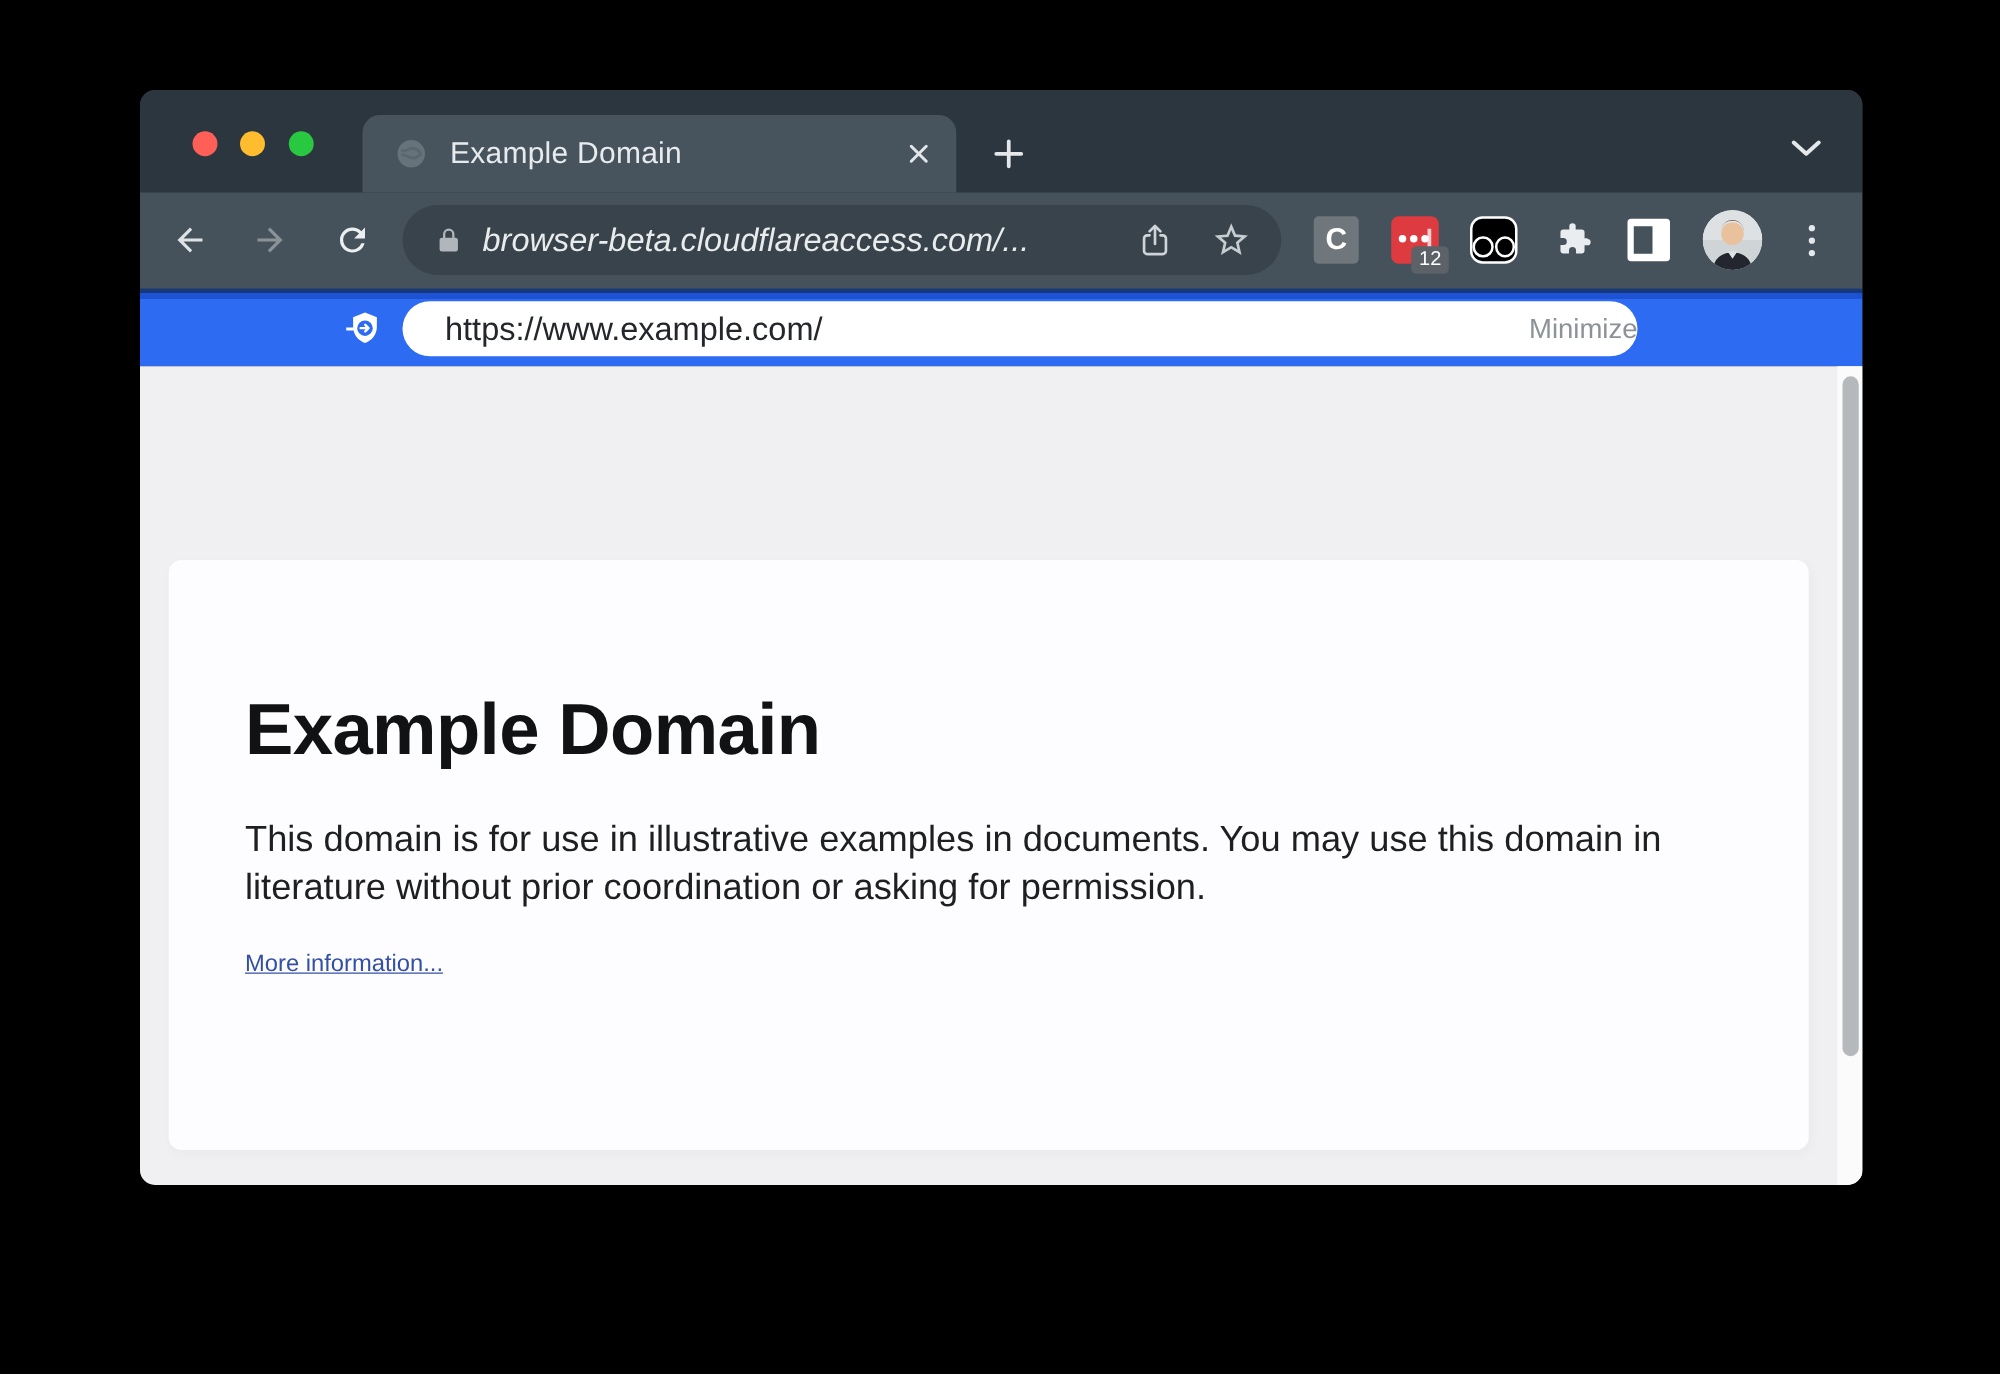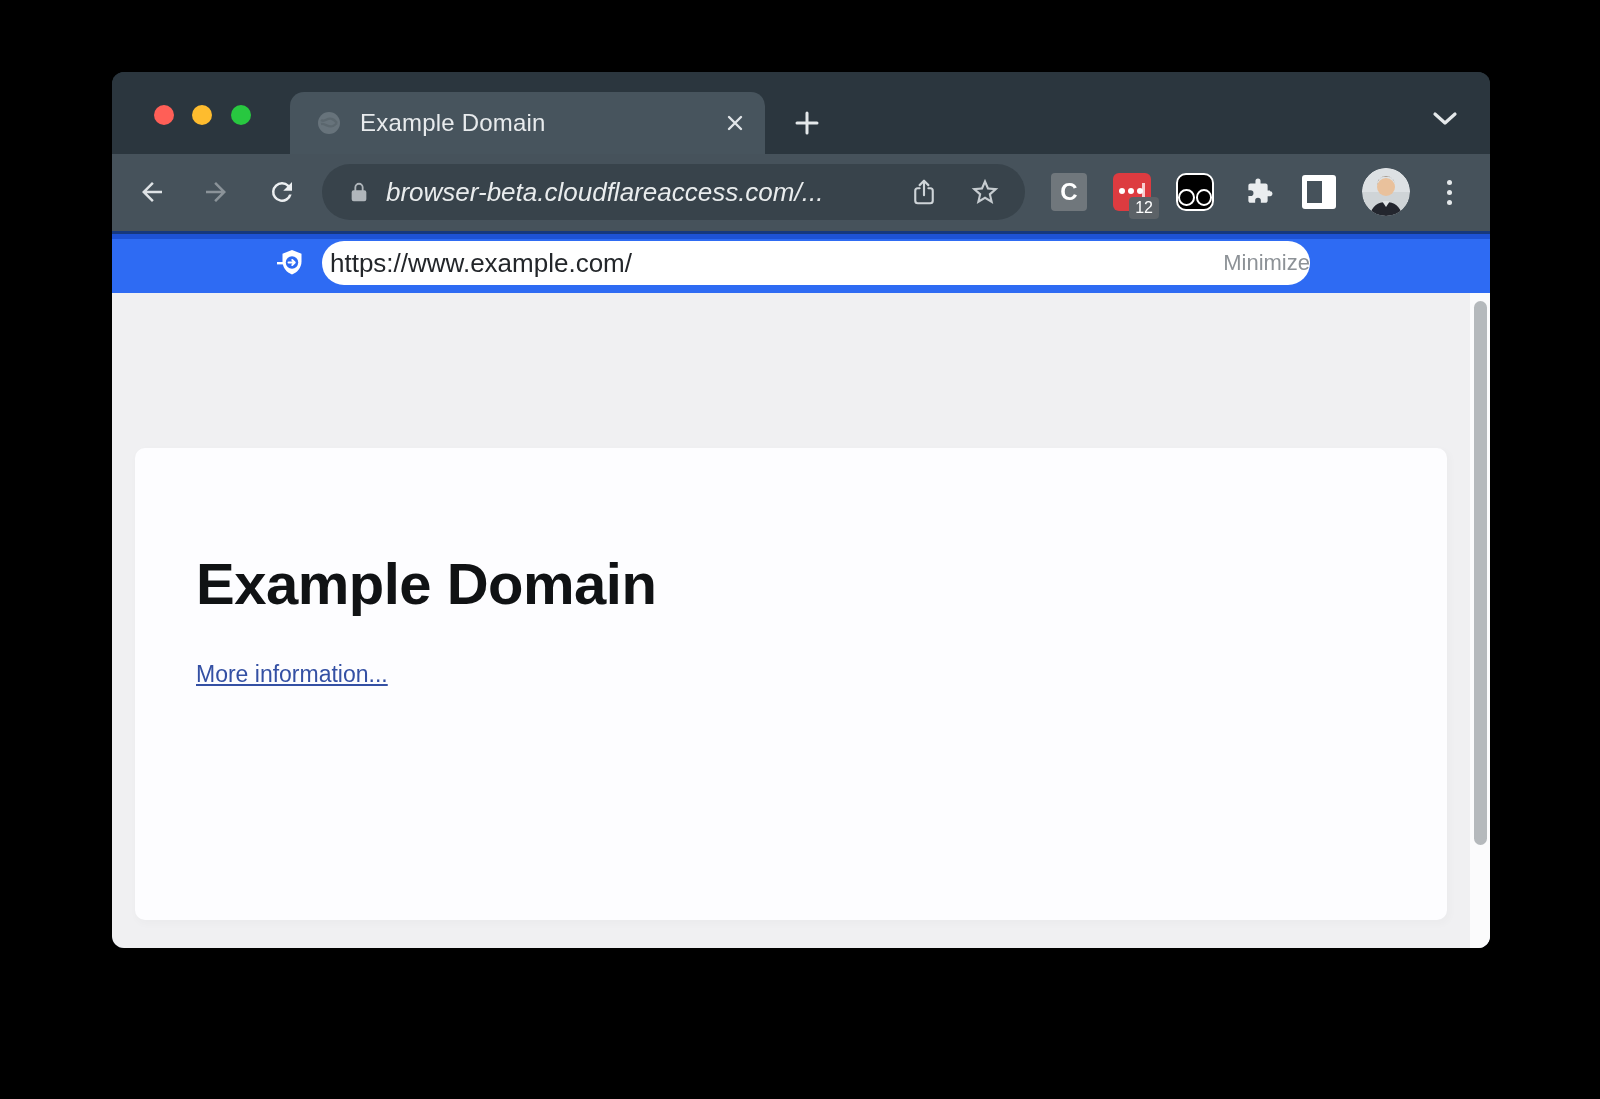--- a/index.html
+++ b/index.html
@@ -54,30 +54,30 @@
   .avatar{position:absolute;left:1250px;top:14px;width:48px;height:48px;border-radius:50%;overflow:hidden;}
   .kebab{position:absolute;left:1317px;top:18px;width:40px;height:40px;display:flex;flex-direction:column;
     align-items:center;justify-content:center;gap:5px;}
   .kebab i{width:5px;height:5px;border-radius:50%;background:#e4e8ea;display:block;}
   
   .bluebar{position:absolute;left:0;top:159px;width:100%;height:62px;
     background:linear-gradient(#16387d 0 3px,#1d52d5 3px 8px,#2e6bf3 8px 100%);}
   .shield{position:absolute;left:164px;top:16px;}
   .iso-pill{position:absolute;left:210px;top:10px;width:988px;height:44px;border-radius:22px;
     background:#fff;display:flex;align-items:center;}
-  .iso-url{margin-left:8px;font-size:26px;color:#23262a;flex:1 1 auto;white-space:nowrap;}
+  .iso-url{margin-left:34px;font-size:26px;color:#23262a;flex:1 1 auto;white-space:nowrap;}
   .iso-min{font-size:22px;color:#8d9297;flex:0 0 auto;}
   
   .content{position:absolute;left:0;top:221px;width:100%;height:655px;background:#f0f0f2;}
   .card{position:absolute;left:23px;top:155px;width:1312px;height:472px;background:#fdfdff;
     border-radius:10px;box-shadow:2px 3px 7px 2px rgba(0,0,0,0.02);box-sizing:border-box;
     padding:46px 61px 0 61px;}
   .card h1{margin:56px 0 0 0;font-size:58px;font-weight:700;color:#101214;letter-spacing:-.5px;}
   .card p{margin:36px 0 0 0;font-size:29px;line-height:38px;color:#1d1f21;max-width:1150px;}
-  .card a{display:inline-block;margin-top:44px;font-size:23px;color:#3450a4;text-decoration:underline;}
+  .card a{display:inline-block;margin-top:32px;font-size:19px;color:#3450a4;text-decoration:underline;}
   .scroll-track{position:absolute;right:0;top:0;width:20px;height:100%;background:#fbfbfc;}
   .scroll-thumb{position:absolute;right:3px;top:8px;width:13px;height:544px;border-radius:7px;background:#b5b9bc;}
 </style>
 </head>
 <body>
 
 <div class="window">
 
   <div class="tabstrip">
     <span class="traffic t-red"></span>
@@ -213,20 +213,21 @@
     </svg>
     <div class="iso-pill">
       <span class="iso-url">https://www.example.com/</span>
       <span class="iso-min">Minimize</span>
     </div>
   </div>
 
   <div class="content">
     <div class="card">
       <h1>Example Domain</h1>
+      <p>This domain is for use in illustrative examples in documents. You may use this domain in literature without prior coordination or asking for permission.</p>
       <a href="#">More information...</a>
     </div>
     <div class="scroll-track">
       <div class="scroll-thumb"></div>
     </div>
   </div>
 
 </div>
 
 </body></html>

